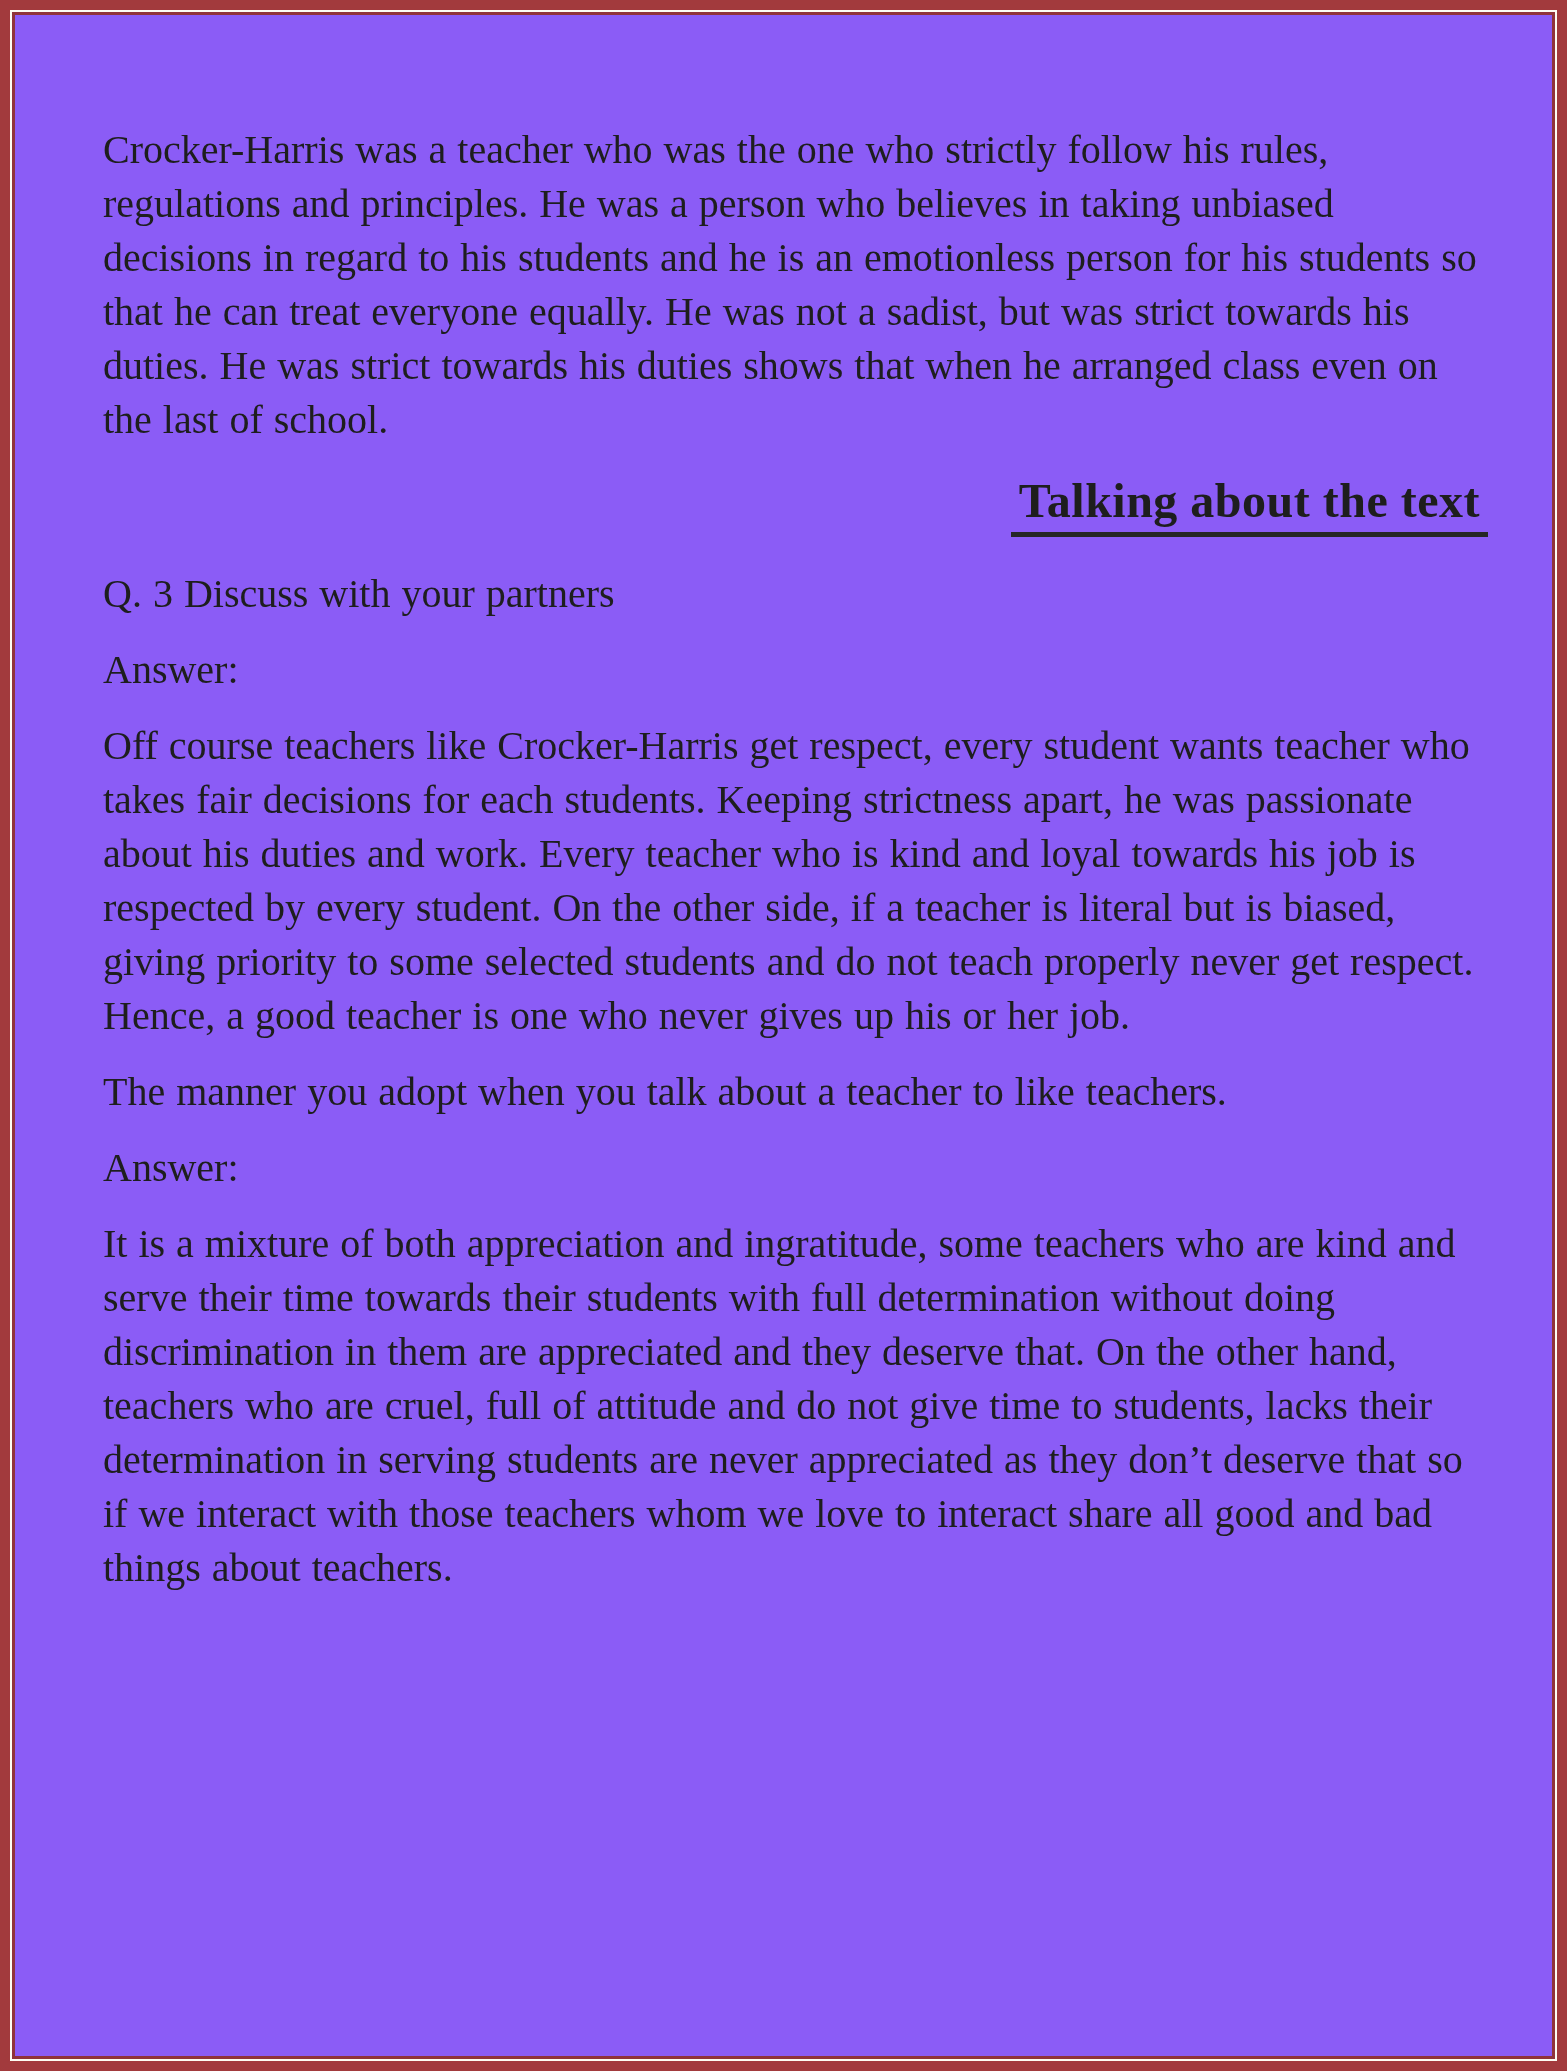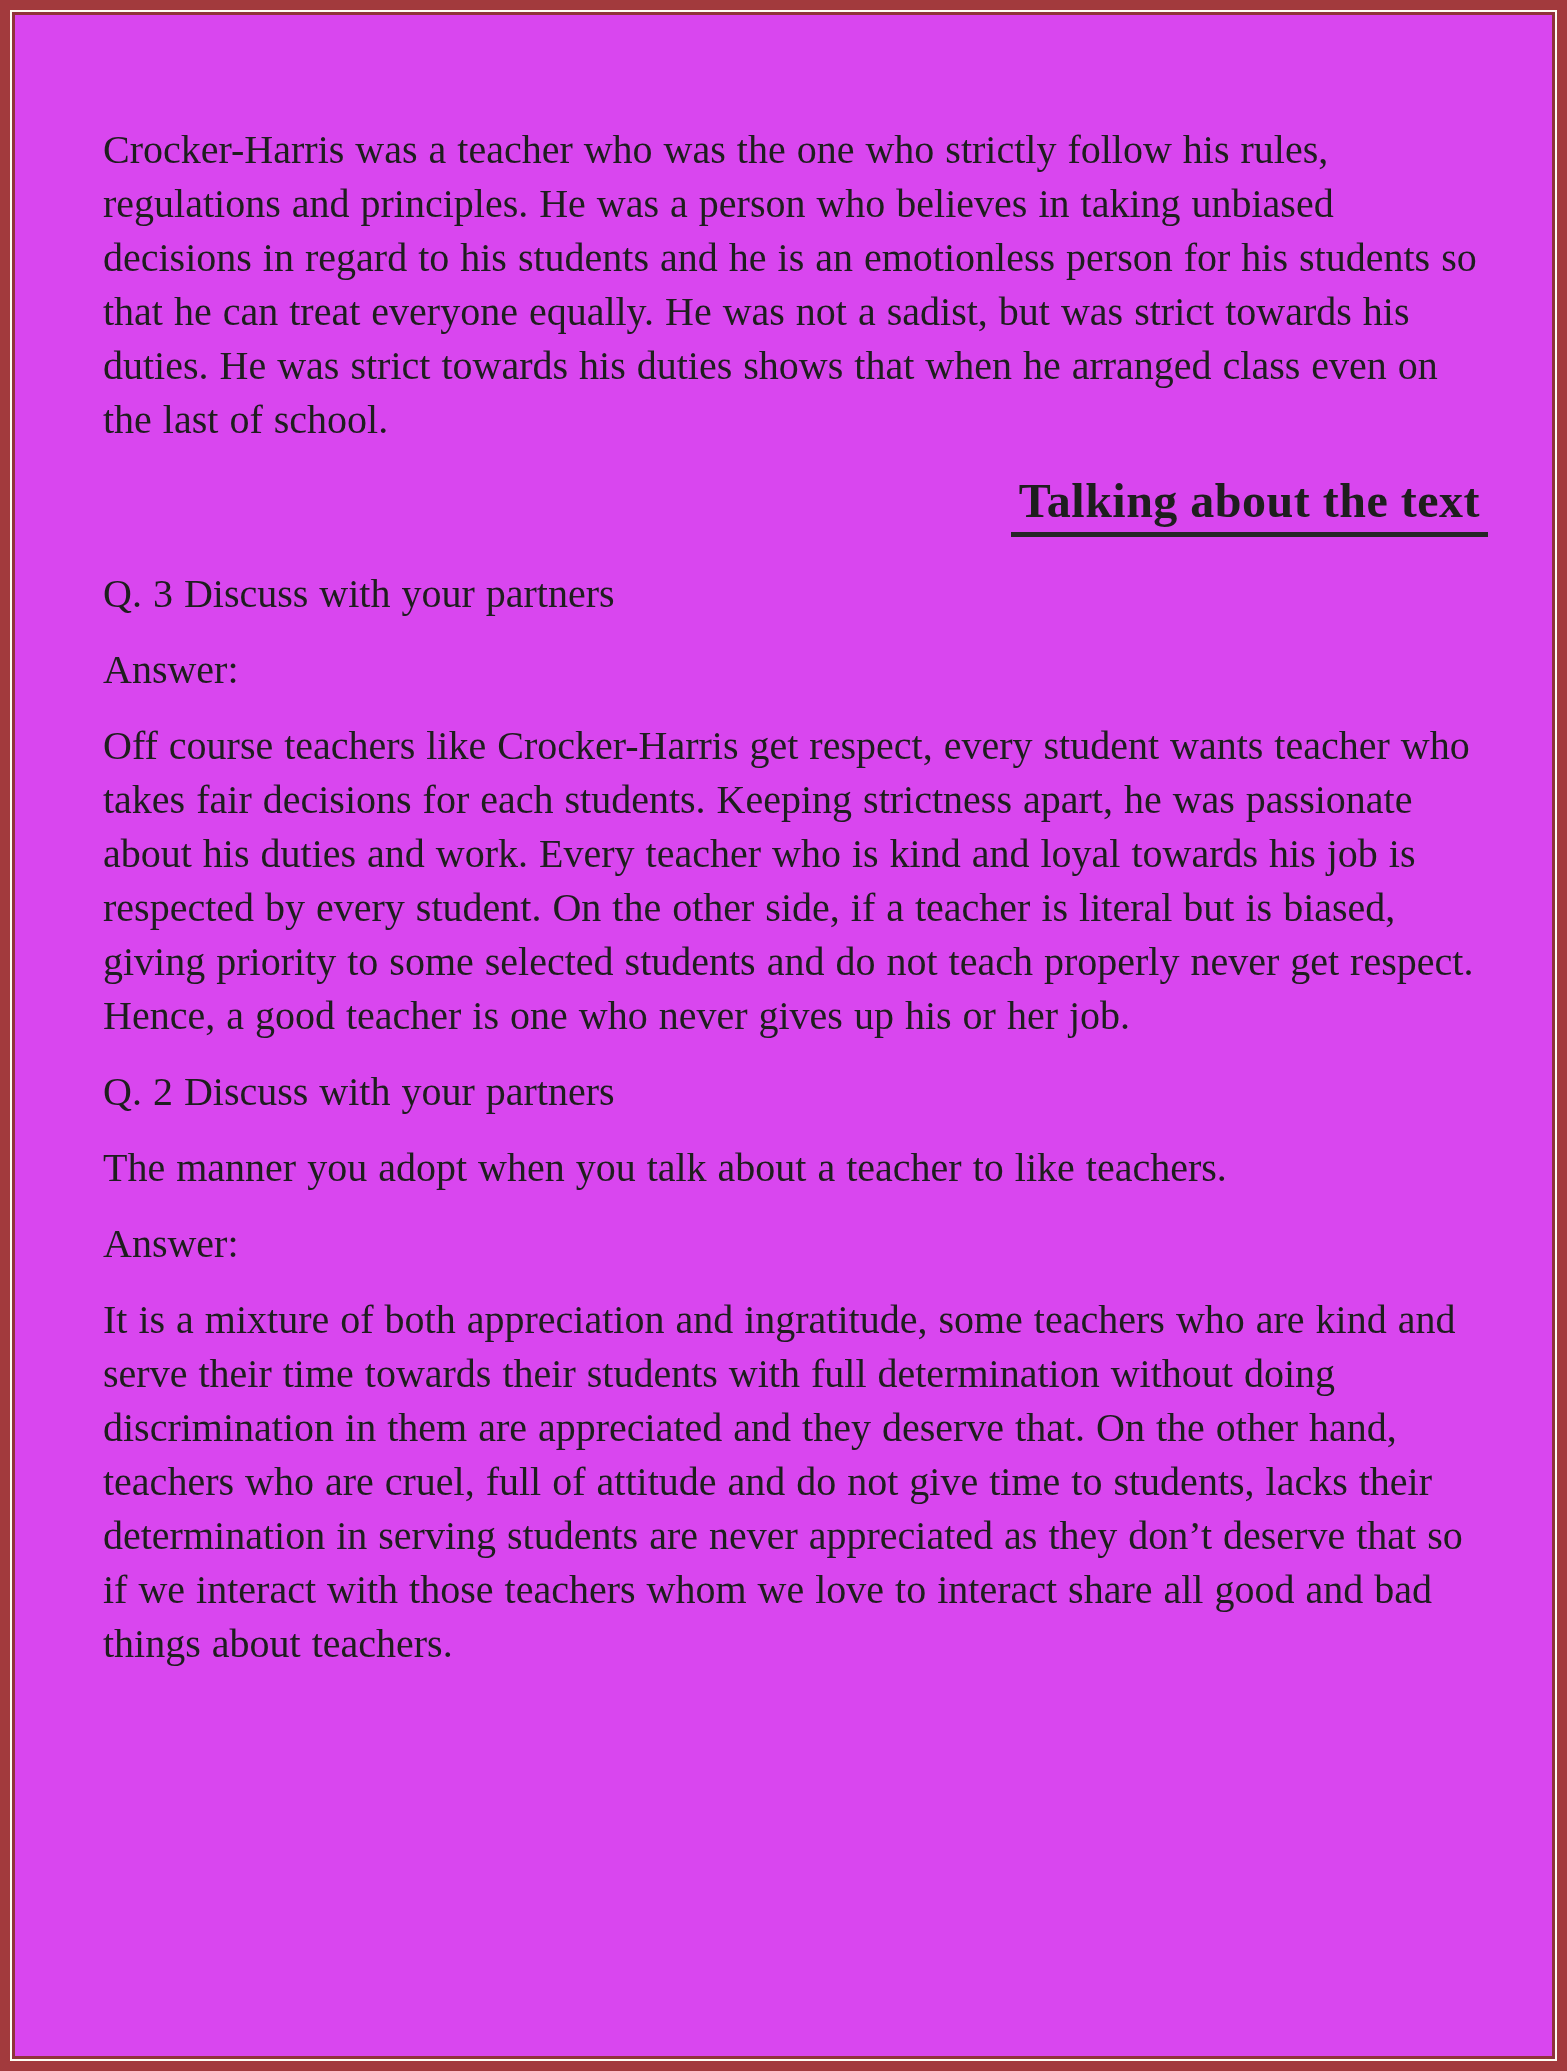--- a/index.html
+++ b/index.html
@@ -19,21 +19,21 @@
     inset: 0;
     box-sizing: border-box;
     border: 10px solid #a23a3d;
     background: #fdfcf3;
   }
   .inner-frame {
     position: absolute;
     inset: 2px;
     box-sizing: border-box;
     border: 3px solid #90333a;
-    background: #d946ef;
+    background: #8b5cf6;
     overflow: hidden;
   }
   .content {
     padding: 108px 50px 0 88px;
     width: 1385px;
     box-sizing: content-box;
   }
   p.body-text {
     font-size: 40px;
     line-height: 54px;
@@ -68,21 +68,20 @@
         <span class="section-heading">Talking about the text</span>
       </div>
 
       <p class="body-text">Q. 3 Discuss with your partners</p>
 
 
       <p class="body-text">Answer:</p>
 
       <p class="body-text">Off course teachers like Crocker-Harris get respect, every student wants teacher who takes fair decisions for each students. Keeping strictness apart, he was passionate about his duties and work. Every teacher who is kind and loyal towards his job is respected by every student. On the other side, if a teacher is literal but is biased, giving priority to some selected students and do not teach properly never get respect. Hence, a good teacher is one who never gives up his or her job.</p>
 
-      <p class="body-text">Q. 2 Discuss with your partners</p>
 
       <p class="body-text">The manner you adopt when you talk about a teacher to like teachers.</p>
 
       <p class="body-text">Answer:</p>
 
       <p class="body-text">It is a mixture of both appreciation and ingratitude, some teachers who are kind and serve their time towards their students with full determination without doing discrimination in them are appreciated and they deserve that. On the other hand, teachers who are cruel, full of attitude and do not give time to students, lacks their determination in serving students are never appreciated as they don’t deserve that so if we interact with those teachers whom we love to interact share all good and bad things about teachers.</p>
 
     </div>
   </div>
 </div>

